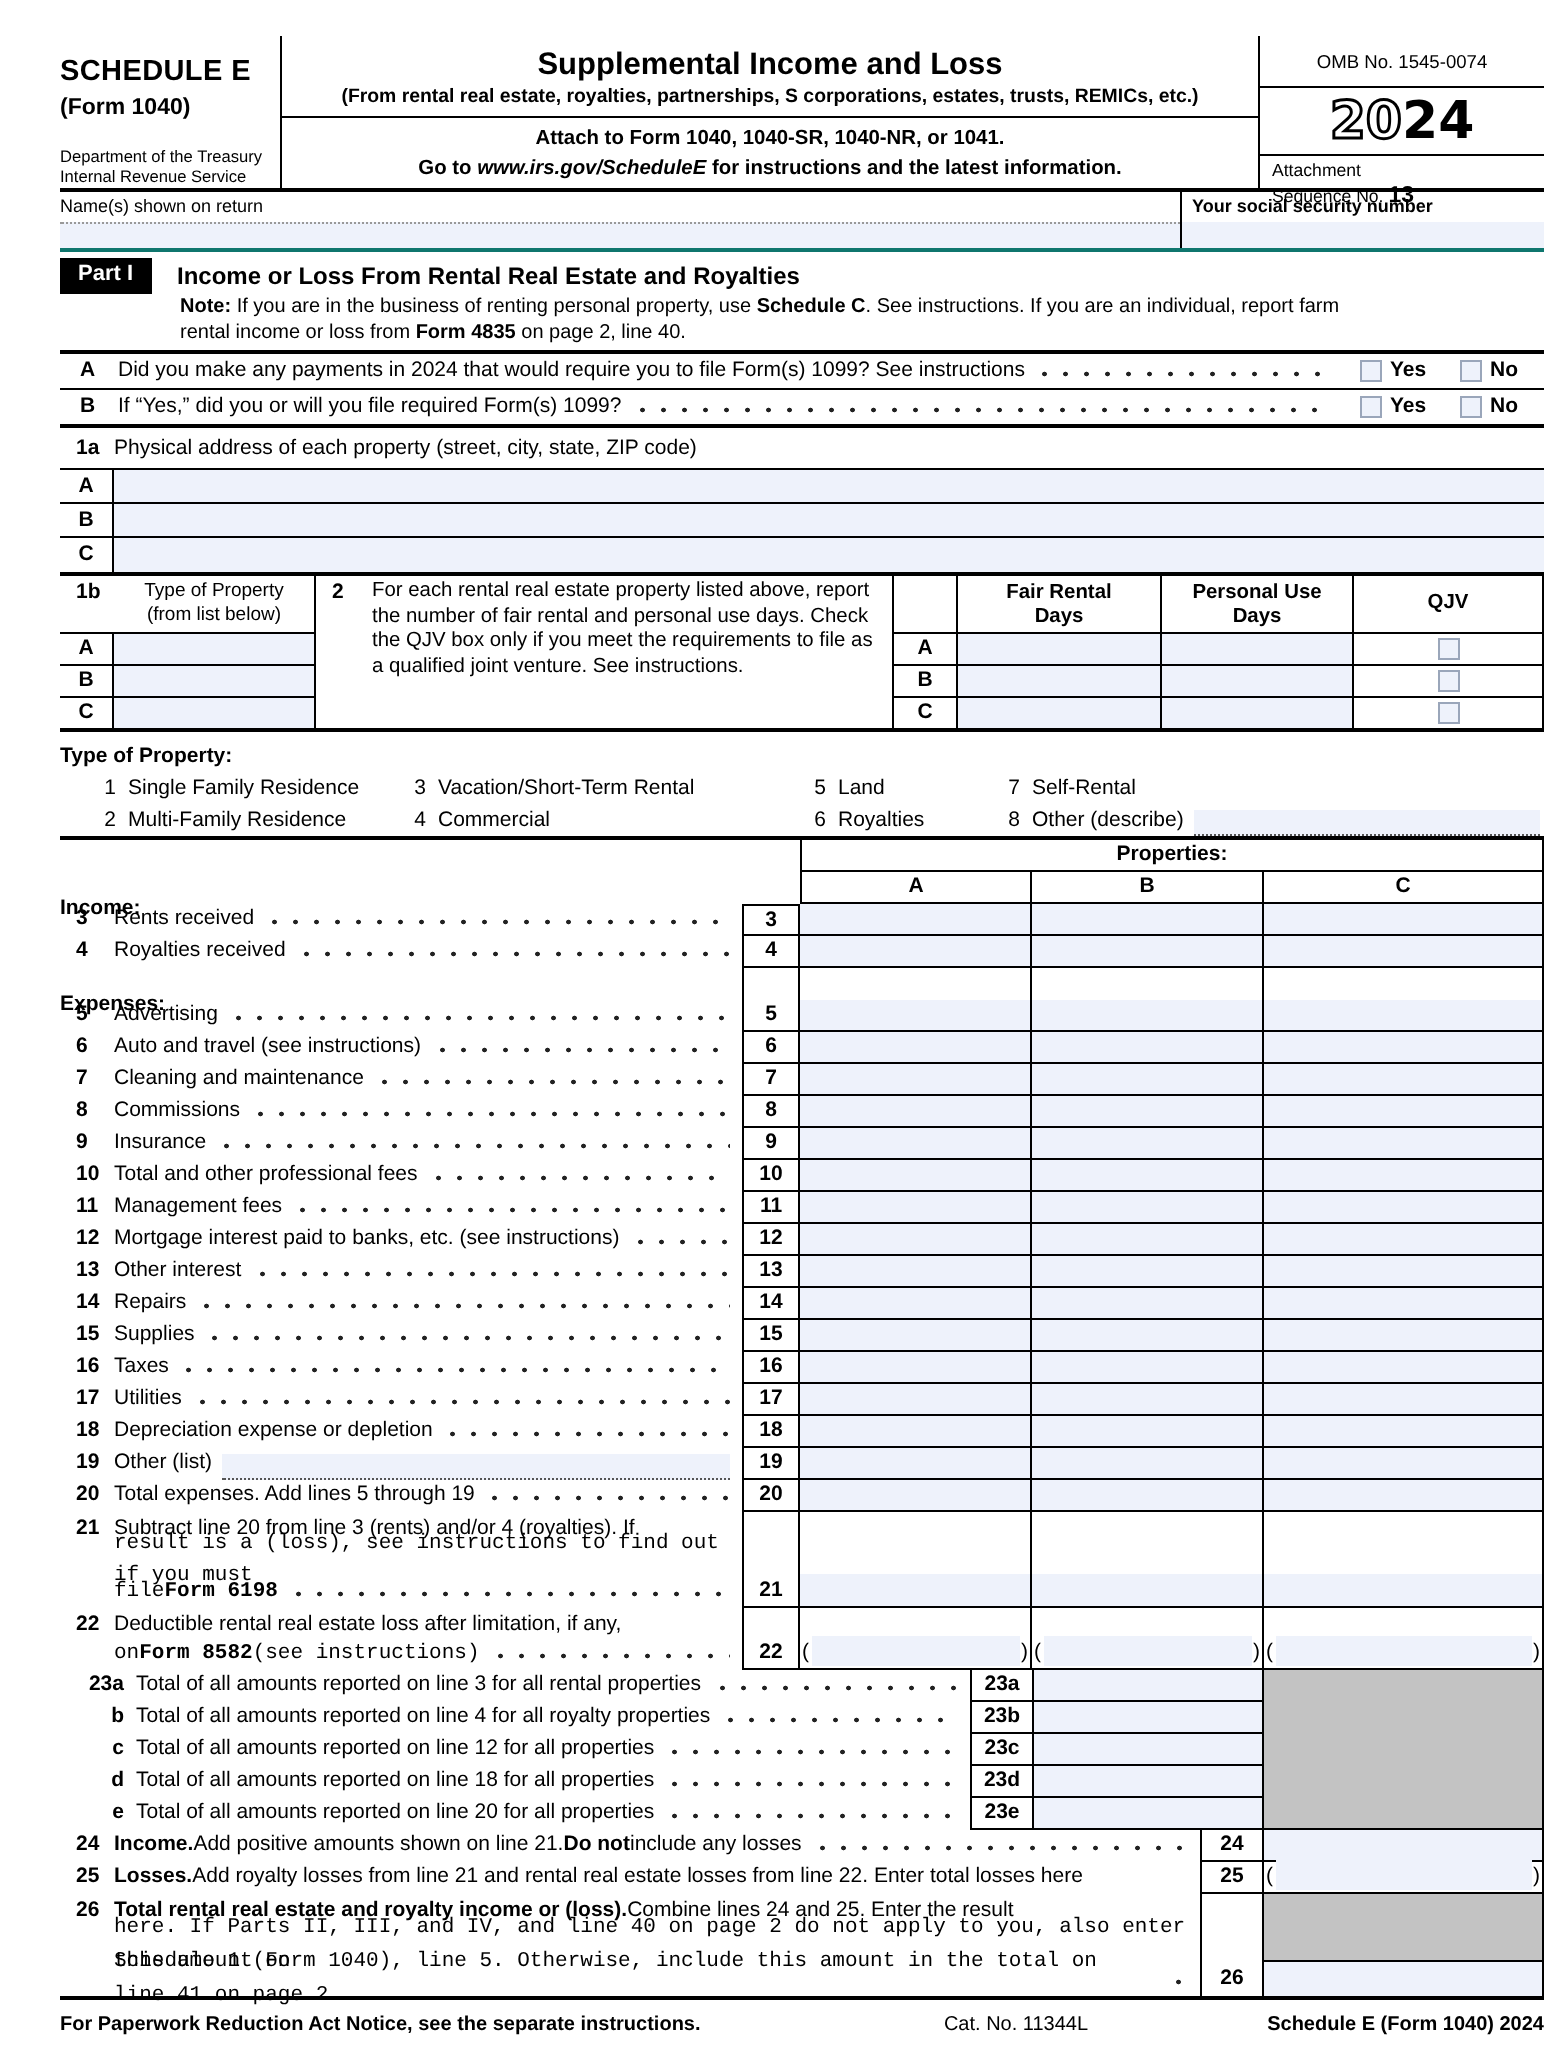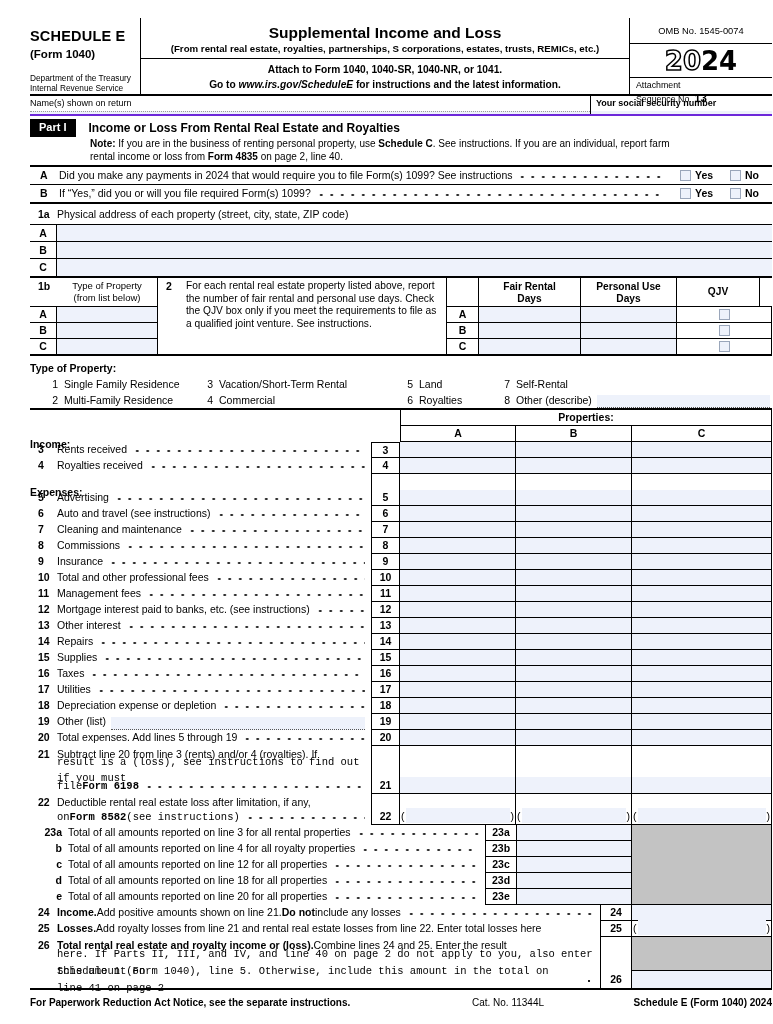--- a/index.html
+++ b/index.html
@@ -24,21 +24,21 @@
   .hdr-goto{font-size:10.2px;margin-top:2px;}
   .hdr-r{width:142px;box-sizing:border-box;display:flex;flex-direction:column;}
   .omb{font-size:9.3px;text-align:center;padding:8px 0 5px;border-bottom:1px solid #000;}
   .year{text-align:center;font-size:26px;font-weight:bold;line-height:1;padding:4px 0 3px;border-bottom:1px solid #000;font-family:"DejaVu Sans",sans-serif;}
   .yr-outline{color:#000;}
   @supports (-webkit-text-stroke:1px black){ .yr-outline{color:#fff;-webkit-text-stroke:1.5px #000;} }
   .attseq{font-size:8.8px;padding:2px 0 0 6px;line-height:1.3;}
   .seqno{font-size:11.5px;}
 
   
-  .name-row{display:flex;height:20px;border-bottom:2px solid #6d28d9;box-sizing:border-box;}
+  .name-row{display:flex;height:30px;border-bottom:2px solid #0f766e;box-sizing:border-box;}
   .name-cell{width:560px;display:flex;flex-direction:column;}
   .small{font-size:9px;padding-top:2px;}
   .name-field{flex:1;margin-top:2px;border-top:1px dotted #999;}
   .ssn-cell{width:182px;border-left:1px solid #000;display:flex;flex-direction:column;box-sizing:border-box;}
   .ssn-cell .small{font-weight:bold;padding-left:5px;}
   .ssn-field{flex:1;margin-top:2px;}
 
   
   .part-row{display:flex;align-items:center;margin-top:3px;height:18px;}
   .part-badge{background:#000;color:#fff;font-size:11px;font-weight:bold;padding:2px 9px 3px;margin-right:13px;}
@@ -77,21 +77,21 @@
   .t1b-lrow .letter{line-height:15px;}
   .linput{flex:1;}
   .t1b-mid{width:290px;border-left:1px solid #000;border-right:1px solid #000;box-sizing:border-box;display:flex;padding:2px 8px 0 6px;}
   .t1b-2{font-weight:bold;width:20px;padding-left:2px;flex:none;}
   .t1b-midtext{font-size:10.2px;line-height:12.6px;}
   .t1b-right{width:325px;display:flex;flex-direction:column;}
   .t1b-rhead{height:30px;display:flex;border-bottom:1px solid #000;box-sizing:border-box;text-align:center;font-weight:bold;font-size:10.2px;}
   .rh-blank{width:31px;flex:none;}
   .rh-frd{width:102px;border-left:1px solid #000;box-sizing:border-box;padding-top:3px;line-height:1.15;flex:none;}
   .rh-pud{width:96px;border-left:1px solid #000;box-sizing:border-box;padding-top:3px;line-height:1.15;flex:none;}
-  .rh-qjv{width:84px;border-left:1px solid #000;border-right:1px solid #000;box-sizing:border-box;padding-top:8px;flex:none;}
+  .rh-qjv{width:96px;border-left:1px solid #000;border-right:1px solid #000;box-sizing:border-box;padding-top:8px;flex:none;}
   .t1b-rrow{height:16px;display:flex;border-bottom:1px solid #000;box-sizing:border-box;}
   .t1b-rrow:last-child{border-bottom:none;}
   .rr-letter{width:31px;text-align:center;font-weight:bold;line-height:15px;flex:none;}
   .rr-frd{width:102px;border-left:1px solid #000;box-sizing:border-box;flex:none;}
   .rr-pud{width:96px;border-left:1px solid #000;box-sizing:border-box;flex:none;}
   .rr-qjv{width:96px;border-left:1px solid #000;border-right:1px solid #000;box-sizing:border-box;display:flex;align-items:center;justify-content:center;flex:none;}
   .rr-qjv .cb{margin:0;}
 
   
   .type-title{font-weight:bold;margin-top:4px;height:16px;line-height:16px;}

